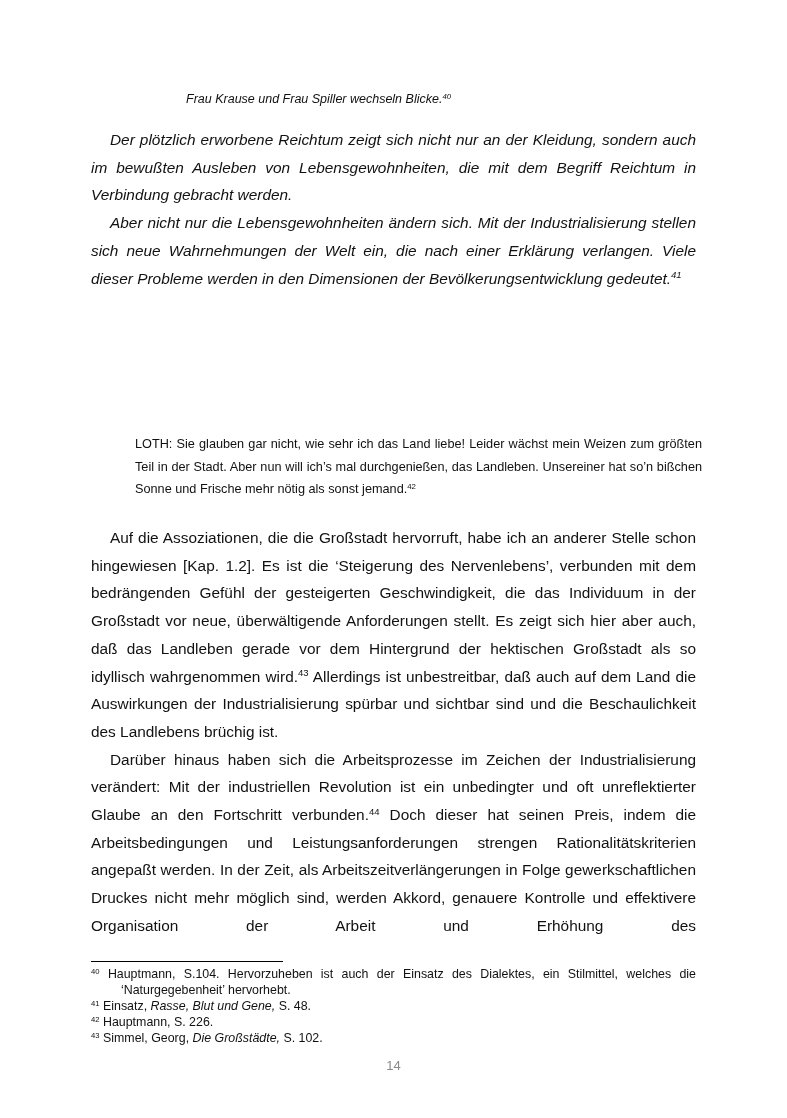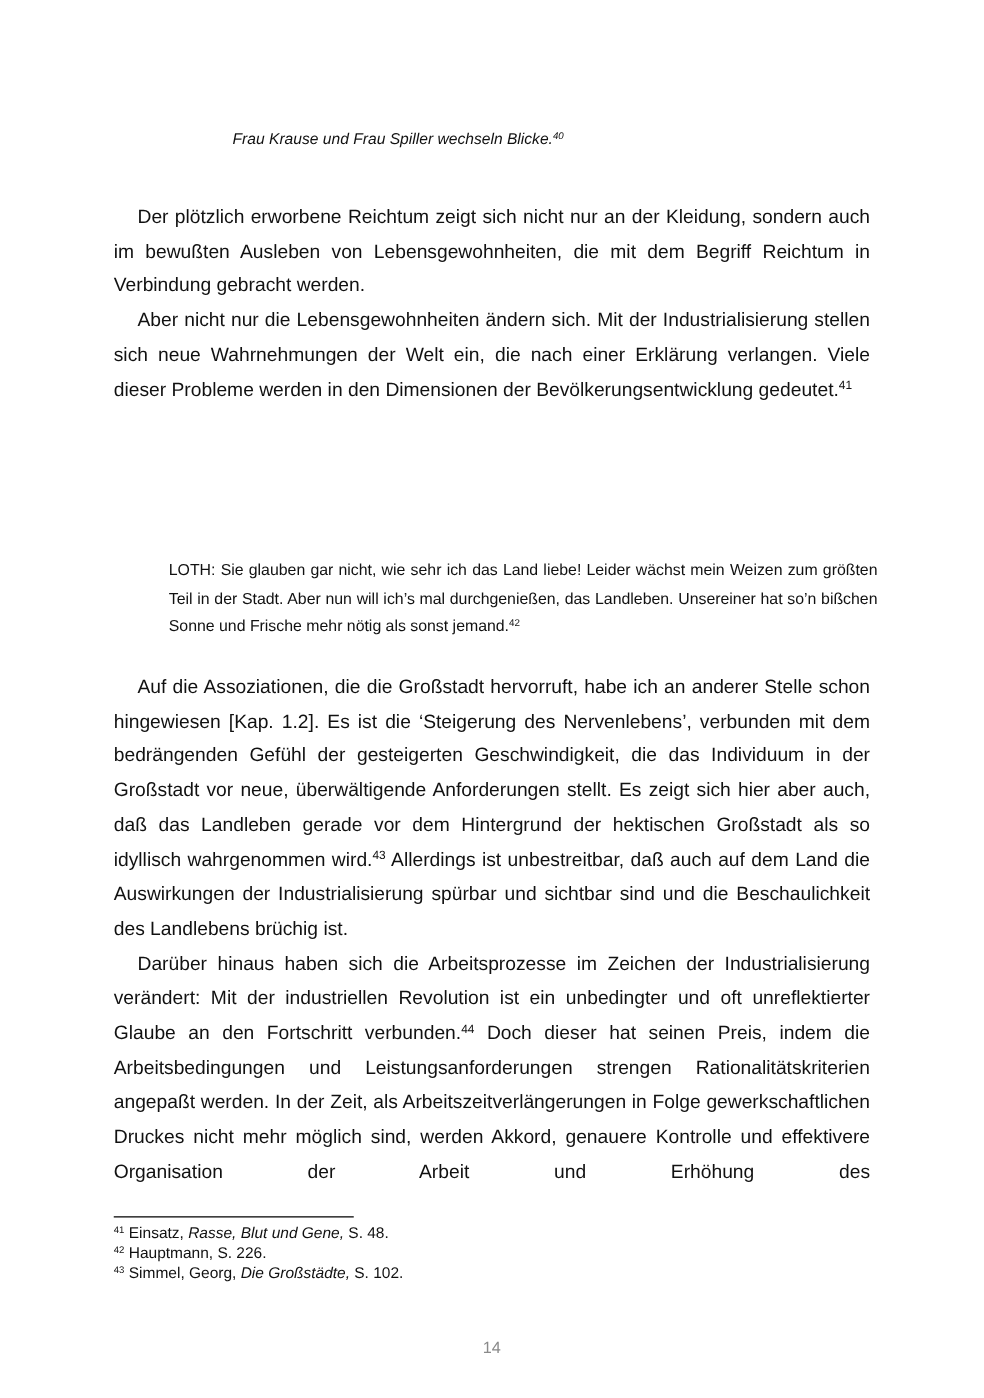--- a/index.html
+++ b/index.html
@@ -1,22 +1,22 @@
 <!DOCTYPE html>
 <html><head>
 <meta charset="utf-8">
 <style>
   html, body { margin: 0; padding: 0; background: #ffffff; }
   body { width: 787px; height: 1118px; position: relative; overflow: hidden; font-family: "Liberation Sans", sans-serif; color: #111; }
-  .page { position: absolute; left: 0; top: 0; width: 787px; height: 938px; margin-top: 12px; }
+  .page { position: absolute; left: 0; top: 0; width: 787px; height: 938px; }
   .motto { position: absolute; left: 186px; top: 92px; font-size: 12.5px; font-style: italic; }
   sup { font-size: 0.62em; vertical-align: 0; position: relative; top: -0.55em; line-height: 0; }
   .body { position: absolute; left: 91px; width: 605px; font-size: 15.4px; line-height: 27.7px; text-align: justify; }
   .body p { margin: 0; text-indent: 19px; }
-  #block1 { top: 148px; }
+  #block1 { top: 126px; font-style: italic; }
   .quote { position: absolute; left: 135px; width: 567px; top: 433px; font-size: 12.7px; line-height: 22.5px; text-align: justify; }
   #block2 { top: 524px; }
   .fn-rule { position: absolute; left: 91px; top: 961px; width: 192px; height: 1px; background: #000; }
   .footnotes { position: absolute; left: 91px; top: 966px; width: 605px; font-size: 12.4px; line-height: 16px; text-align: justify; }
   .footnotes .fn { margin: 0; padding-left: 30px; text-indent: -30px; }
   .footnotes .fn.short { padding-left: 0; text-indent: 0; }
   .pagenum { position: absolute; left: 0; width: 787px; top: 1058px; text-align: center; font-size: 13px; color: #8a8a8a; }
 </style>
 </head>
 <body>
@@ -36,19 +36,20 @@
     <span>LOTH: Sie glauben gar nicht, wie sehr ich das Land liebe! Leider wächst mein Weizen zum größten Teil in der Stadt. Aber nun will ich’s mal durchgenießen, das Landleben. Unsereiner hat so’n bißchen Sonne und Frische mehr nötig als sonst jemand.</span><sup>42</sup>
   </div>
 
   <div class="body" id="block2">
       <p><span>Auf die Assoziationen, die die Großstadt hervorruft, habe ich an anderer Stelle schon hingewiesen [Kap. 1.2]. Es ist die ‘Steigerung des Nervenlebens’, verbunden mit dem bedrängenden Gefühl der gesteigerten Geschwindigkeit, die das Individuum in der Großstadt vor neue, überwältigende Anforderungen stellt. Es zeigt sich hier aber auch, daß das Landleben gerade vor dem Hintergrund der hektischen Großstadt als so idyllisch wahrgenommen wird.</span><sup>43</sup><span> Allerdings ist unbestreitbar, daß auch auf dem Land die Auswirkungen der Industrialisierung spürbar und sichtbar sind und die Beschaulichkeit des Landlebens brüchig ist.</span></p>
       <p style="text-align-last: justify;"><span>Darüber hinaus haben sich die Arbeitsprozesse im Zeichen der Industrialisierung verändert: Mit der industriellen Revolution ist ein unbedingter und oft unreflektierter Glaube an den Fortschritt verbunden.</span><sup>44</sup><span> Doch dieser hat seinen Preis, indem die Arbeitsbedingungen und Leistungsanforderungen strengen Rationalitätskriterien angepaßt werden. In der Zeit, als Arbeitszeitverlängerungen in Folge gewerkschaftlichen Druckes nicht mehr möglich sind, werden Akkord, genauere Kontrolle und effektivere Organisation der Arbeit und Erhöhung des</span></p>
     </div>
 
   <div class="fn-rule"></div>
   <div class="footnotes" id="footnotes">
+      <p class="fn"><sup>40</sup> <span>Hauptmann, S.104. Hervorzuheben ist auch der Einsatz des Dialektes, ein Stilmittel, welches die ‘Naturgegebenheit’ hervorhebt.</span></p>
       <p class="fn short"><sup>41</sup> <span>Einsatz, </span><i>Rasse, Blut und Gene,</i><span> S. 48.</span></p>
       <p class="fn short"><sup>42</sup> <span>Hauptmann, S. 226.</span></p>
       <p class="fn short"><sup>43</sup> <span>Simmel, Georg, </span><i>Die Großstädte,</i><span> S. 102.</span></p>
     </div>
 
   <div class="pagenum">14</div>
 </div>
 
 </body></html>

